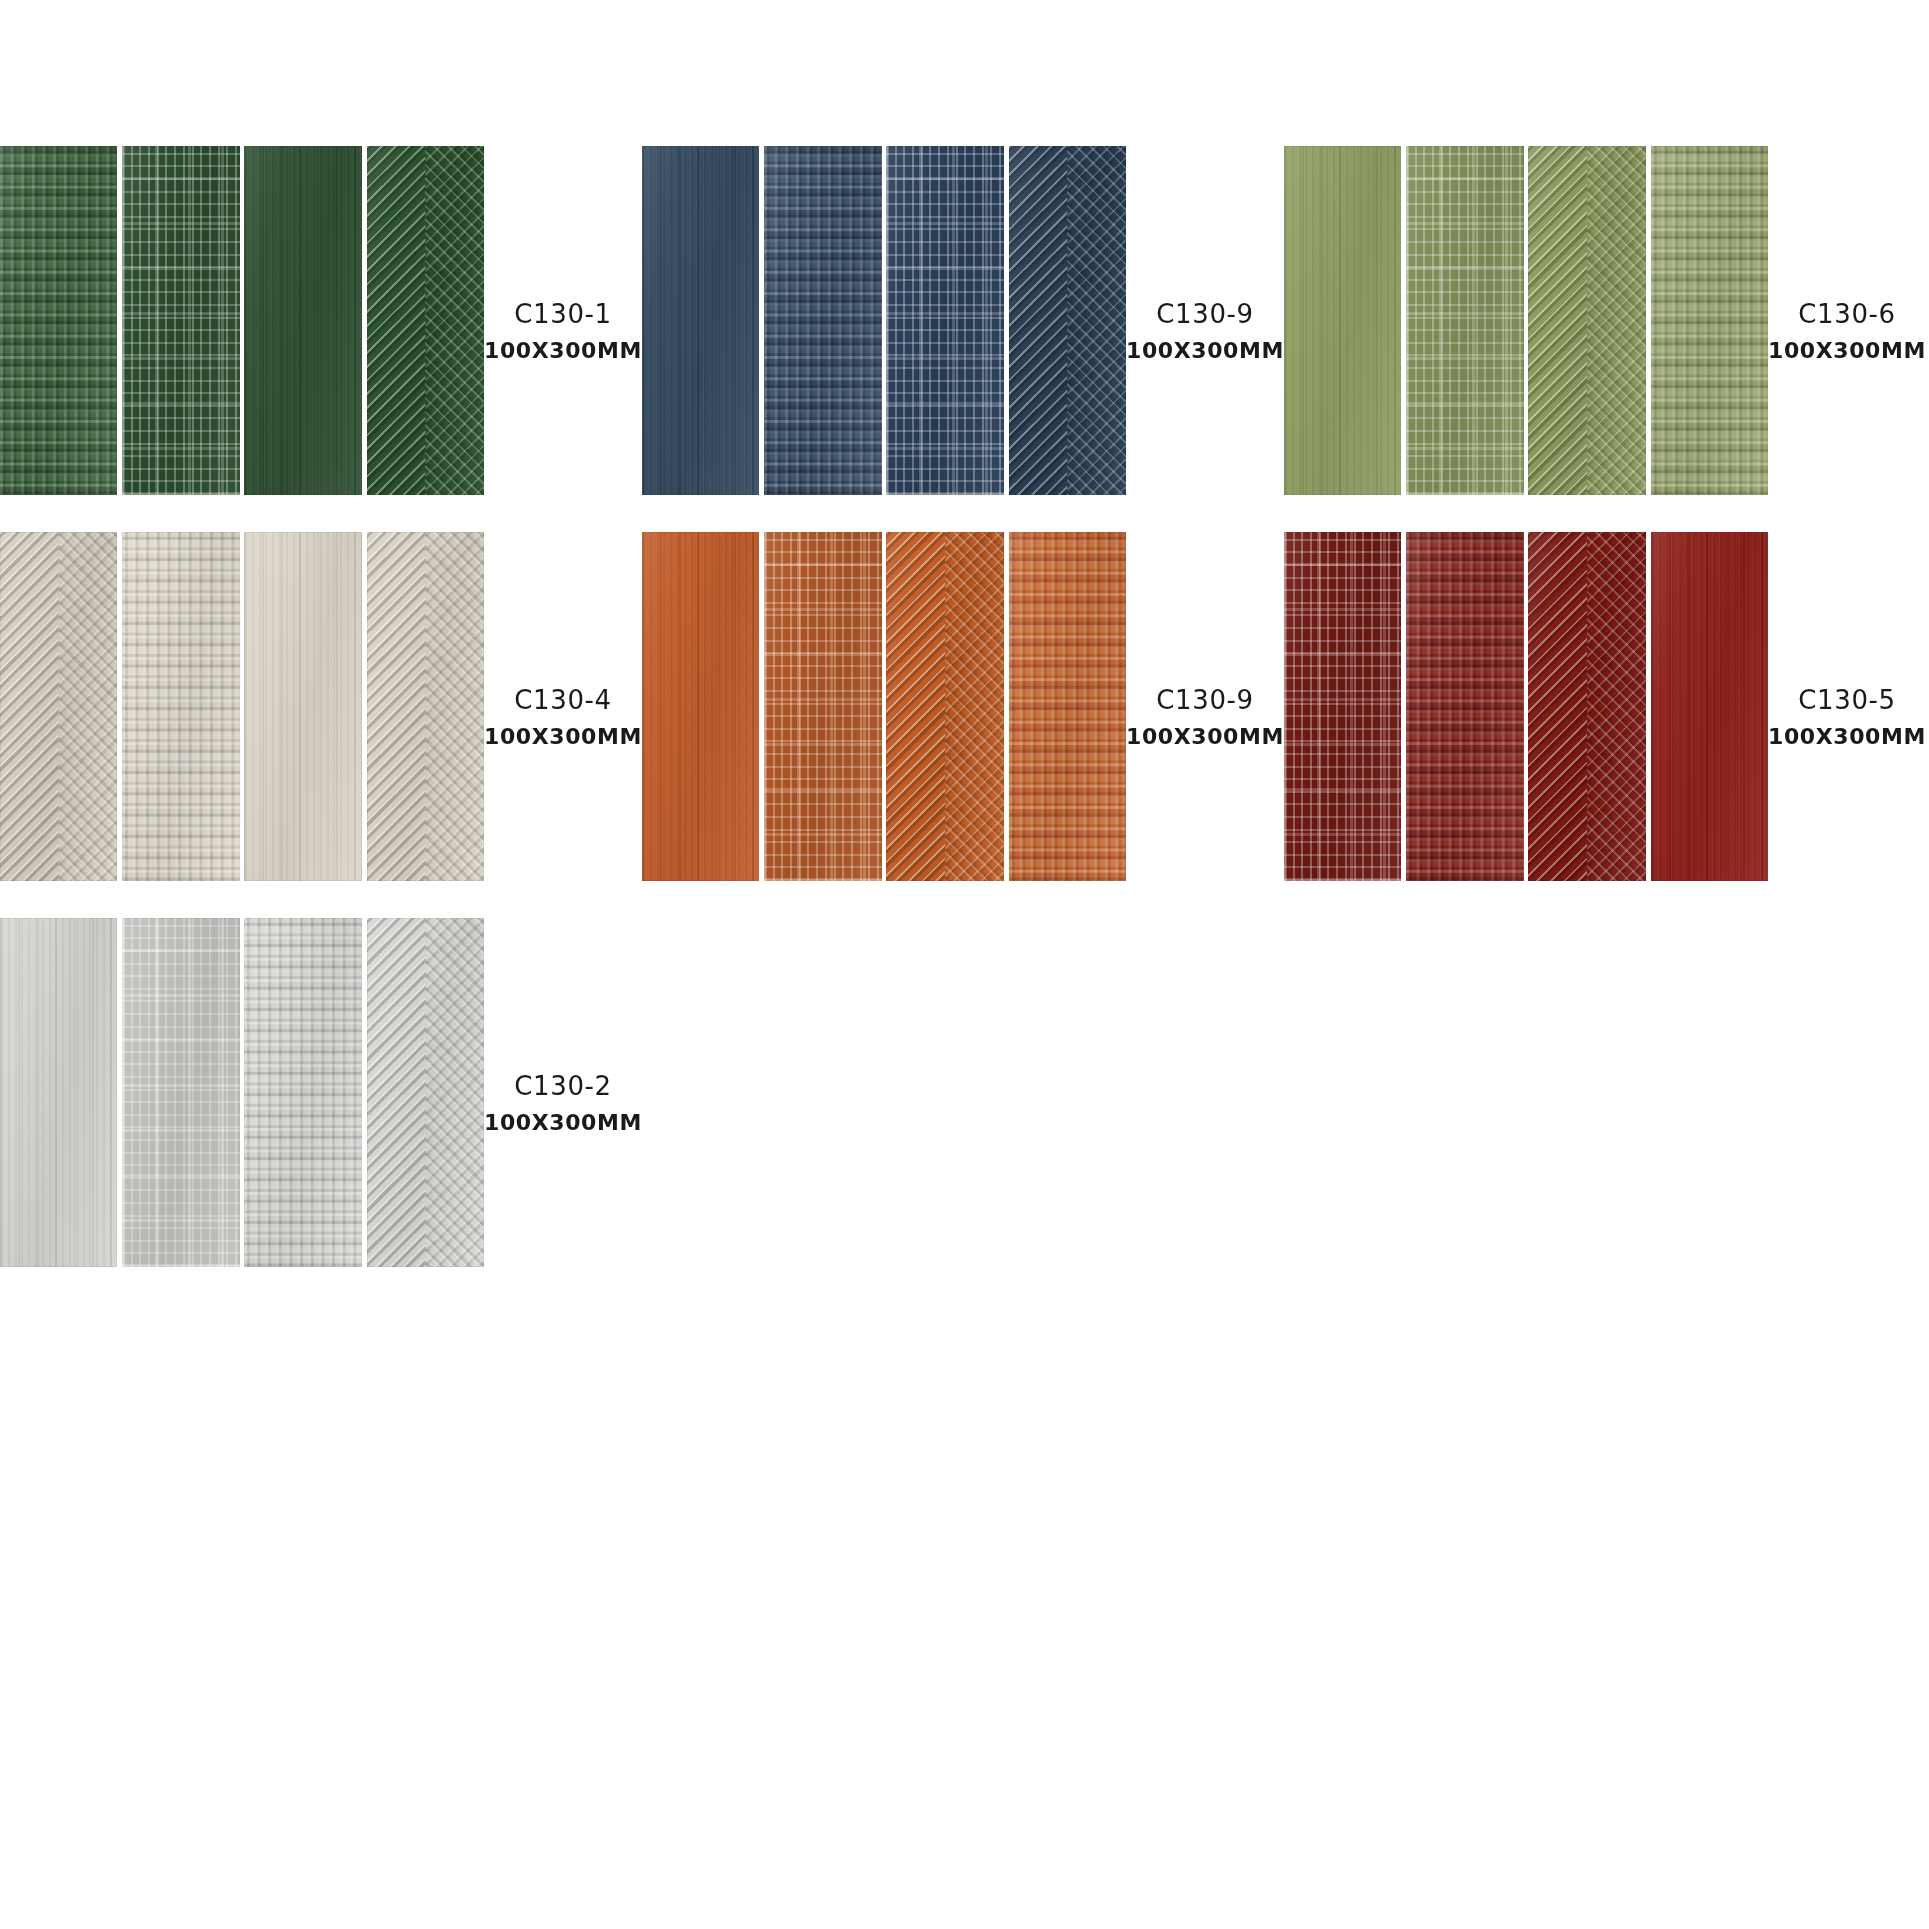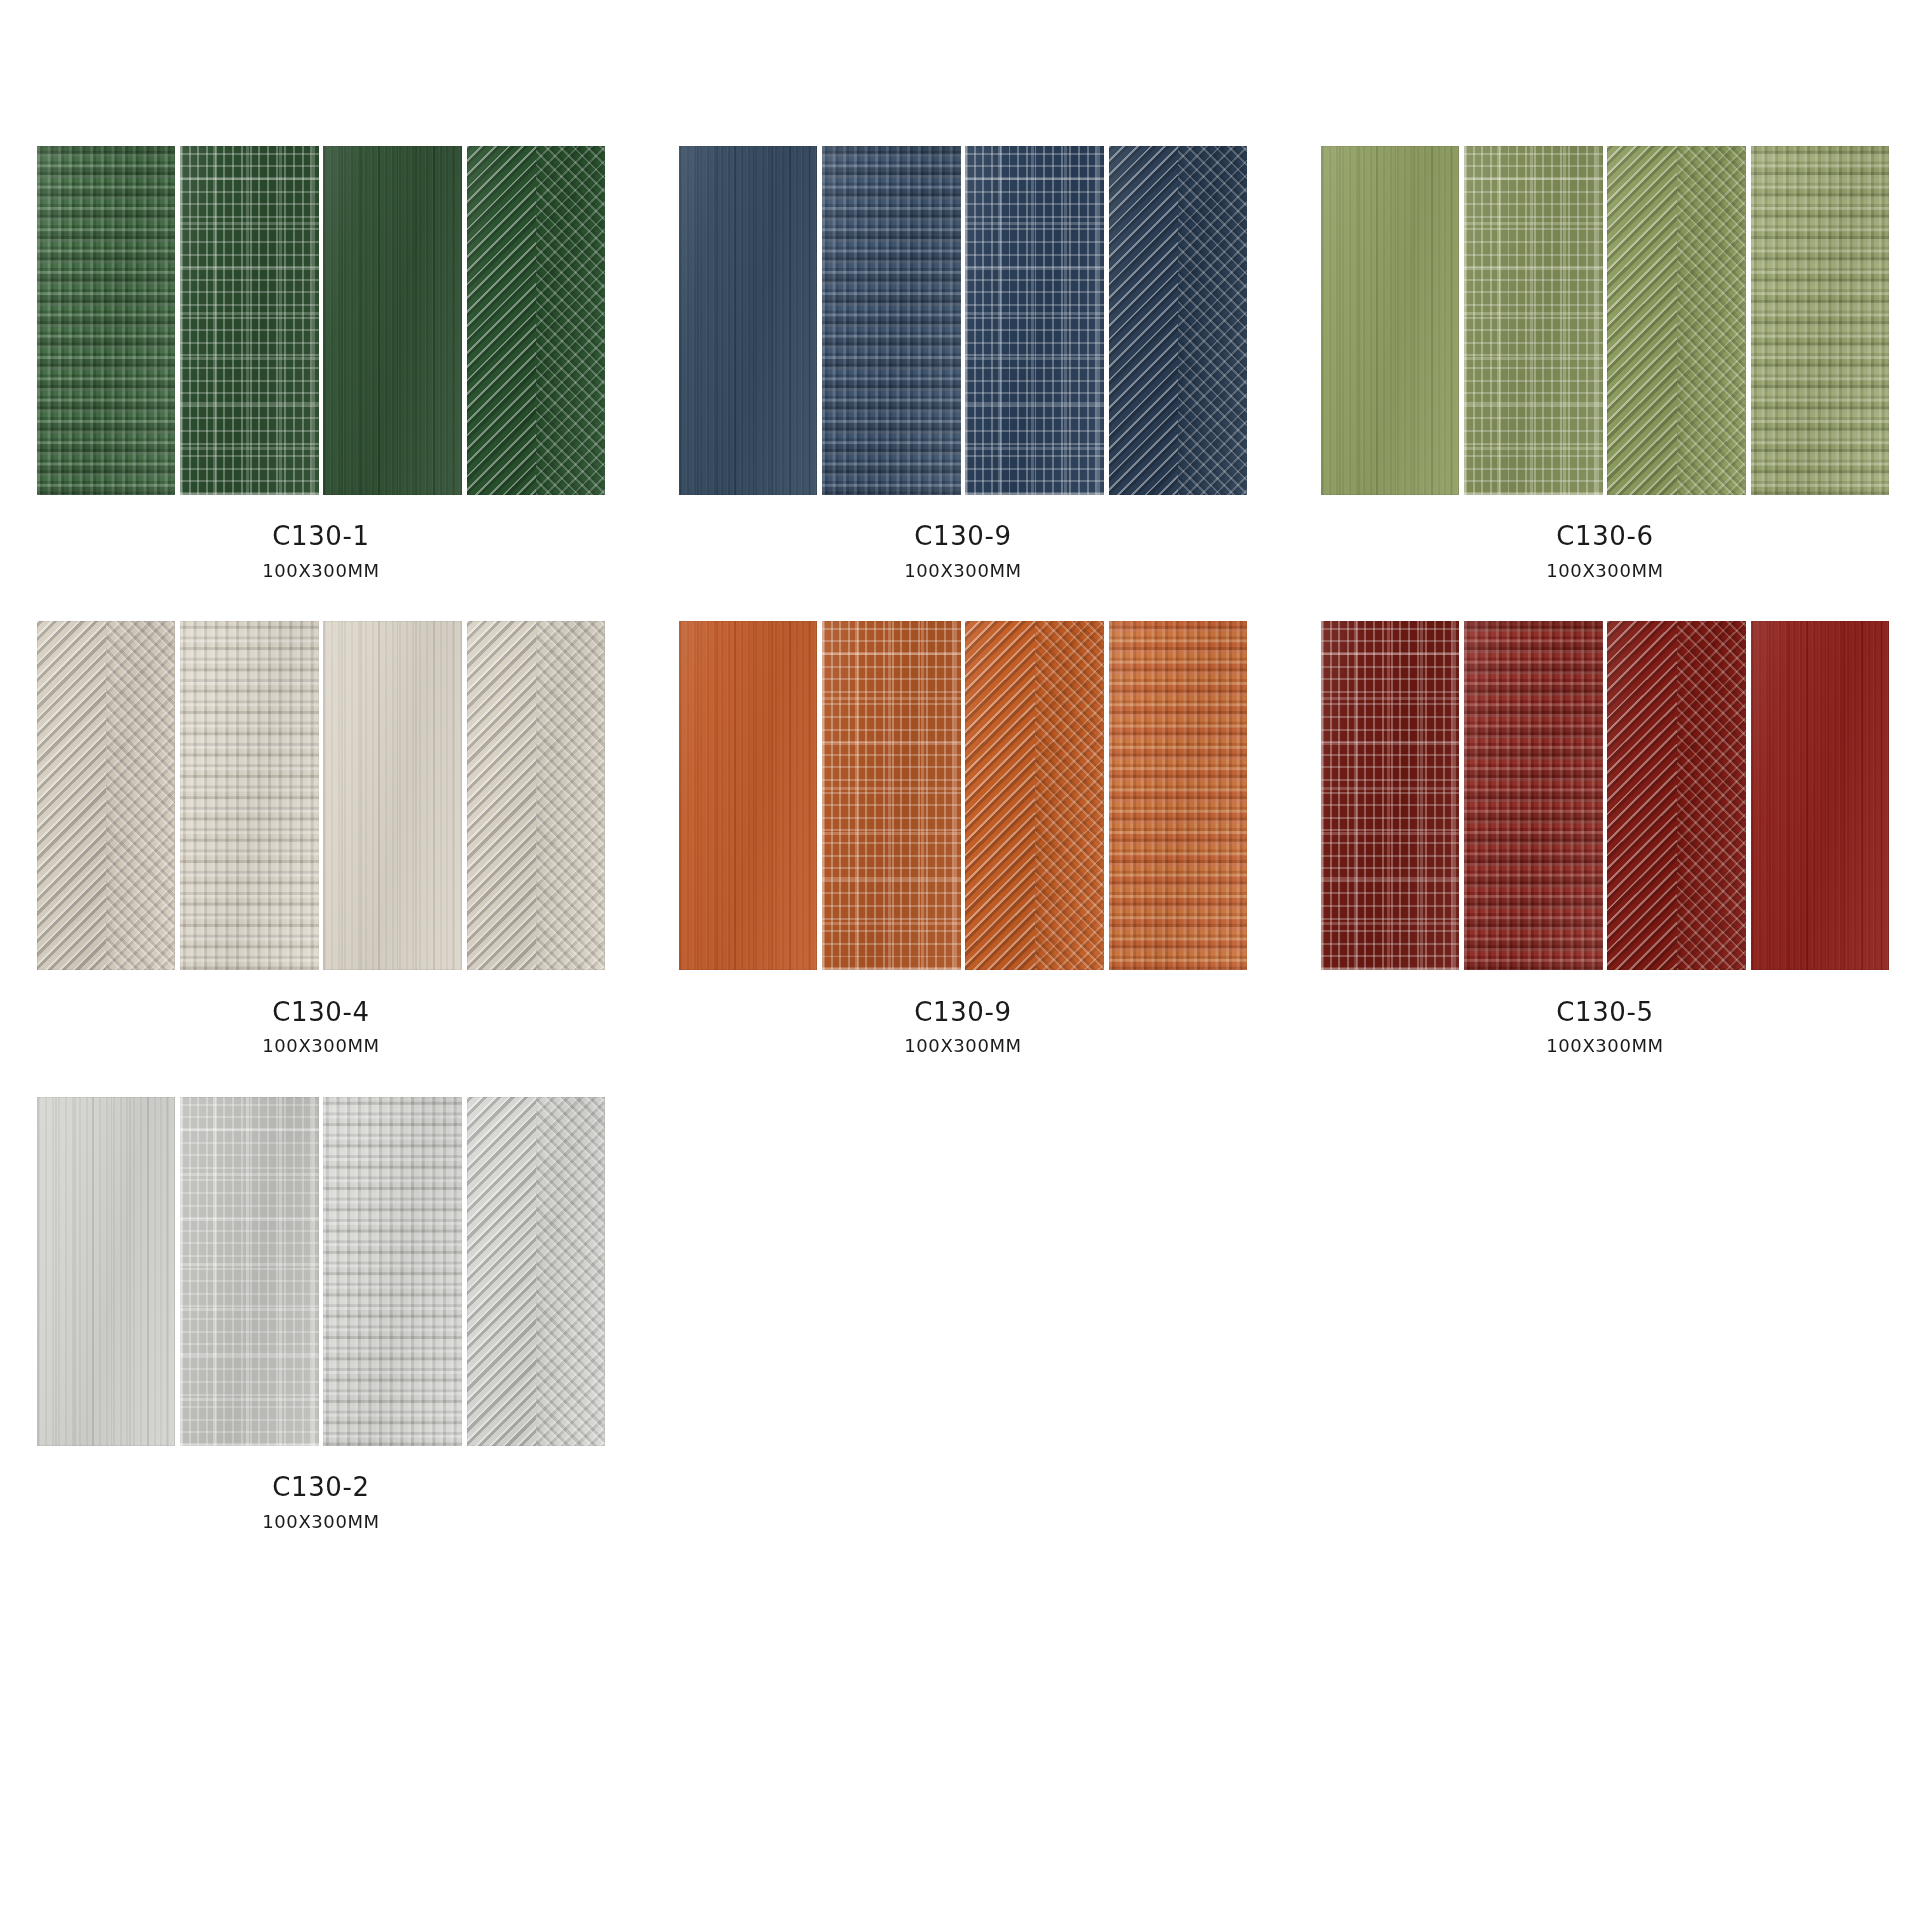--- a/index.html
+++ b/index.html
@@ -24,21 +24,21 @@
   .row {
     display: flex;
     justify-content: flex-start;
     align-items: flex-start;
   }
 
   .group {
     width: 642px;
     box-sizing: border-box;
     display: flex;
-    flex-direction: column;
+    flex-direction: row;
     align-items: center;
   }
 
   .tiles {
     width: 568px;
     height: 349px;
     display: flex;
     gap: 4.9px;
     position: relative;
   }
@@ -161,22 +161,23 @@
     color: #1a1a1a;
     line-height: 1.55;
   }
   .caption .code {
     display: block;
     font-size: 26px;
     letter-spacing: 0.6px;
   }
   .caption .size {
     display: block;
-    font-size: 18px;
+    font-size: 22px;
     letter-spacing: 0.6px;
+    font-weight: bold;
   }
 
   .row-spacer { height: 37px; }
 </style>
 </head>
 <body>
 
 <div id="catalog">
     <div class="row">
       <div class="group">

